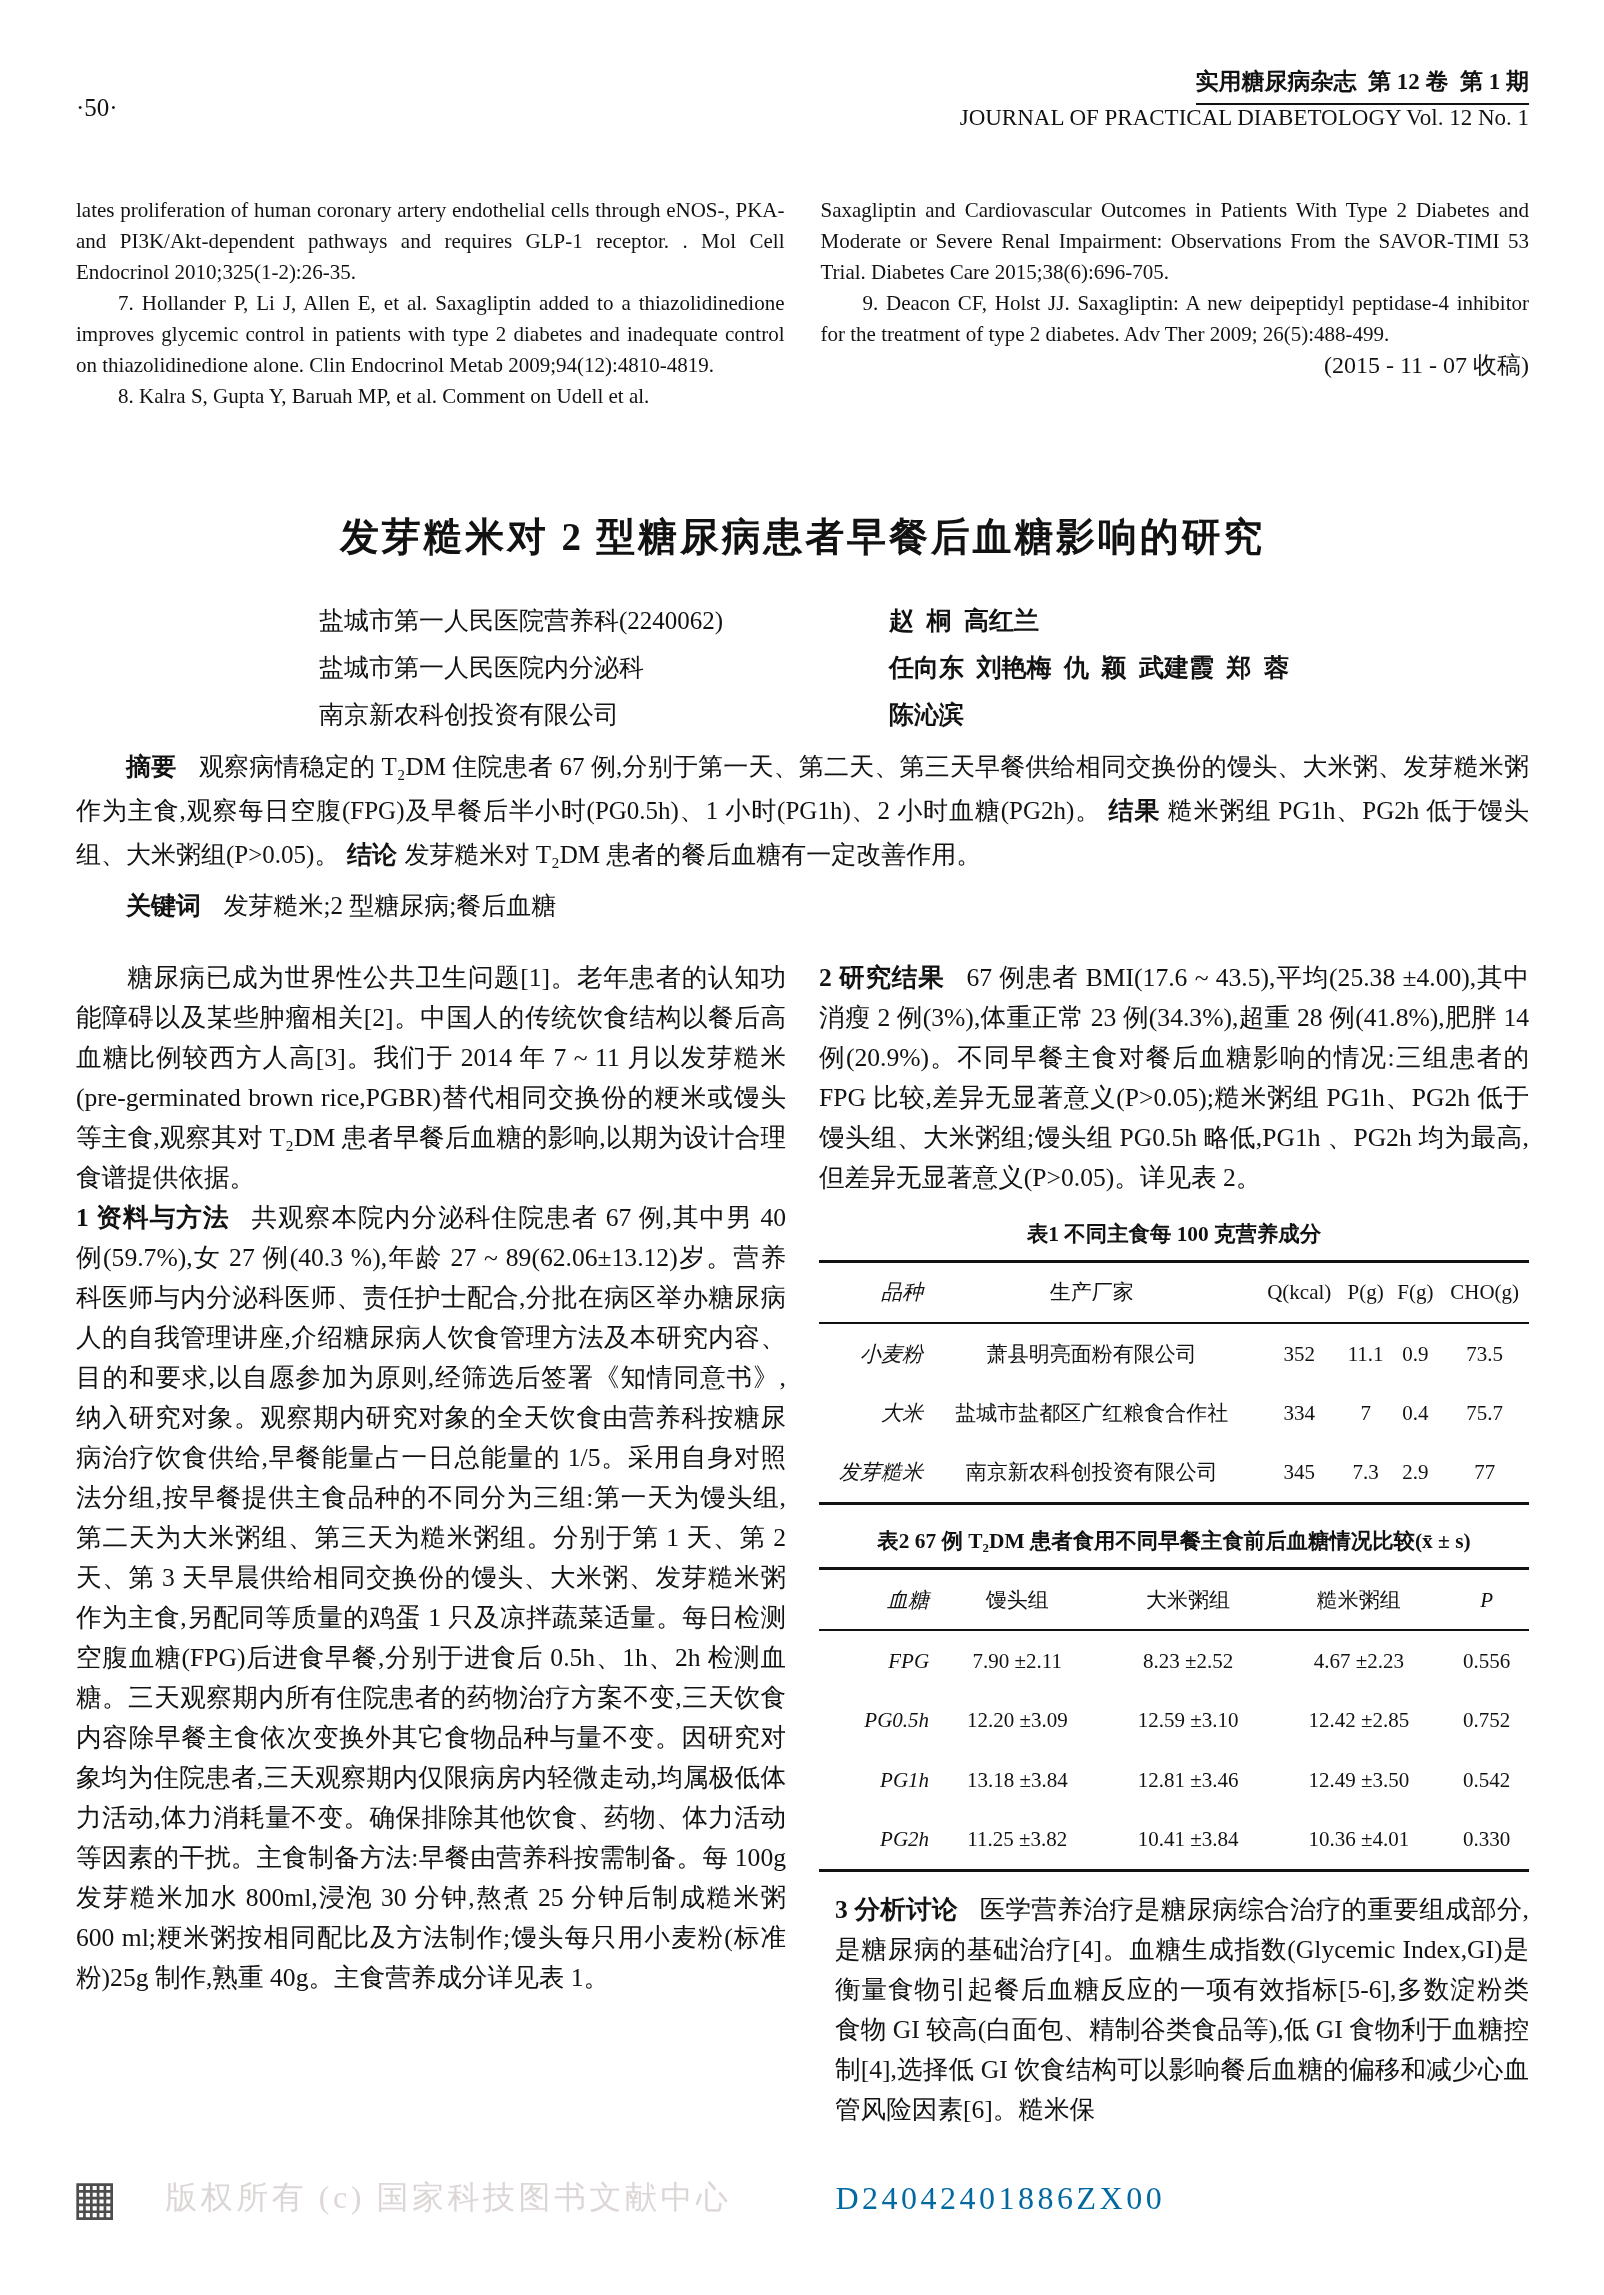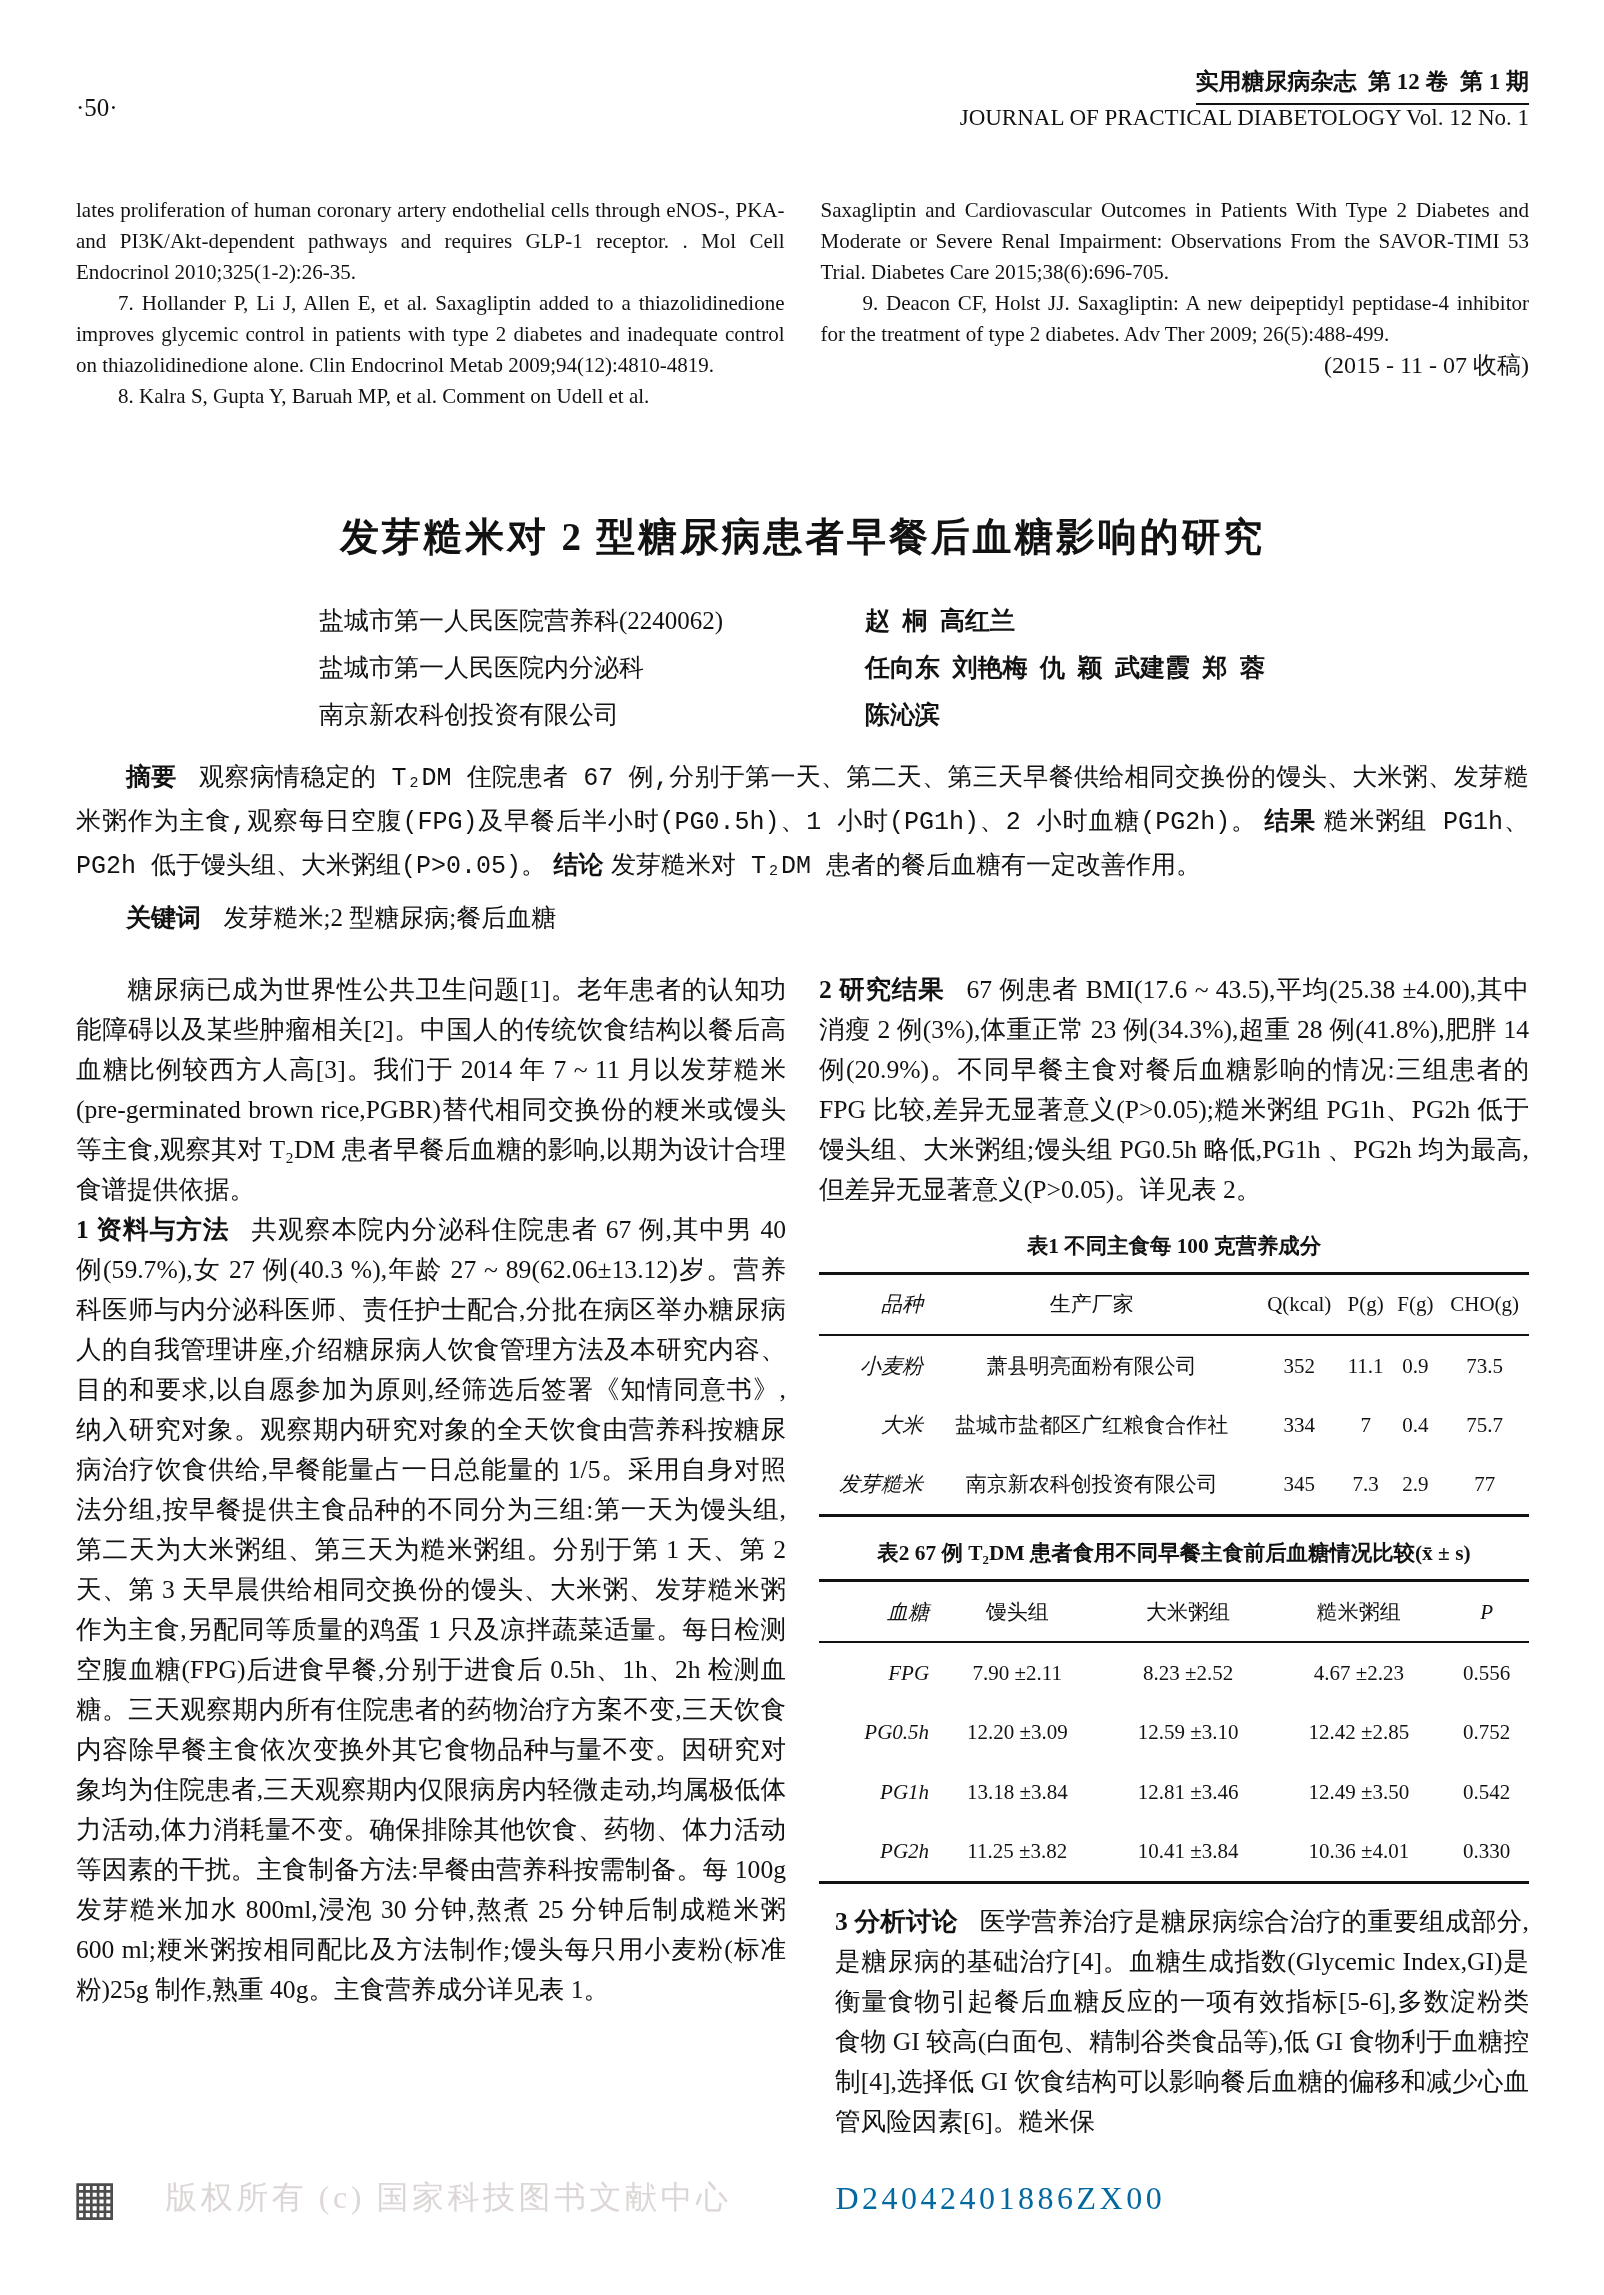--- a/index.html
+++ b/index.html
@@ -23,25 +23,25 @@
   .jen{font-size:23px;margin-top:25px;}
   
   .refs{display:flex;gap:36px;margin-top:64px;}
   .refcol{flex:1;font-size:21px;line-height:31px;text-align:justify;}
   .refcol p{margin:0;text-indent:2em;}
   .refcol p.cont{text-indent:0;}
   .received{text-align:right;margin-top:21px;font-size:24px;}
   
   .title{text-align:center;font-size:39px;font-weight:bold;letter-spacing:2.8px;margin-top:98px;}
   .affil{margin:40px 0 0 243px;font-size:25px;}
-  .affil .row{display:flex;margin-bottom:14px;}
+  .affil .row{display:flex;margin-bottom:14px;gap:24px;}
   .affil .org{width:546px;white-space:pre;}
   .affil .auth{font-weight:bold;white-space:pre;}
   
-  .abstract{margin:26px 0 0 0;font-size:25px;line-height:44px;text-align:justify;text-indent:2em;font-family:Liberation Mono, monospace;}
+  .abstract{margin:14px 0 0 0;font-size:25px;line-height:44px;text-align:justify;text-indent:2em;}
   .lbl{font-weight:bold;margin-right:0.9em;}
   .midlbl{font-weight:bold;margin:0 0.3em;}
   .keywords{margin:7px 0 0 0;font-size:25px;line-height:44px;text-indent:2em;}
   
   .cols{display:flex;gap:33px;margin-top:30px;}
   .col{flex:1;font-size:25.6px;line-height:40px;text-align:justify;}
   .col p{margin:0;text-indent:2em;}
   .col p.sec{text-indent:0;}
   .h{font-weight:bold;margin-right:0.85em;}
   

